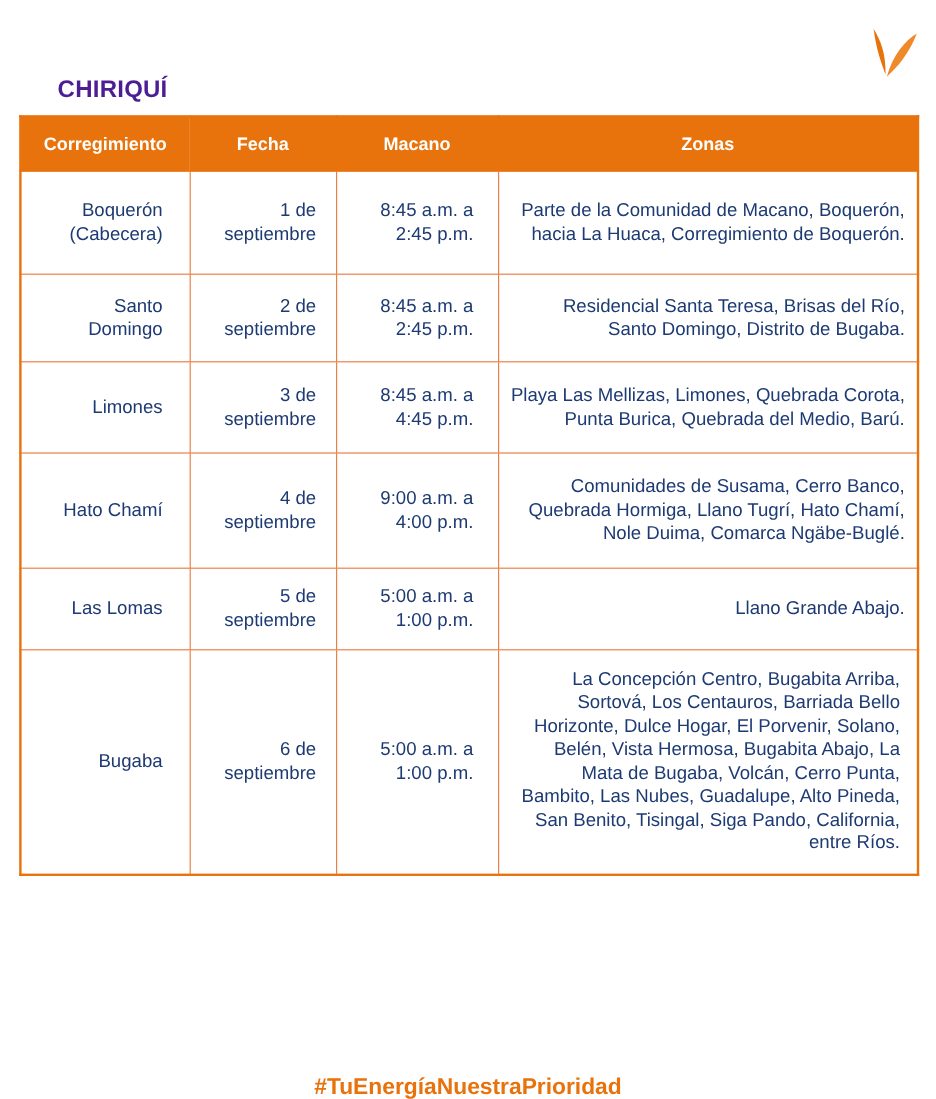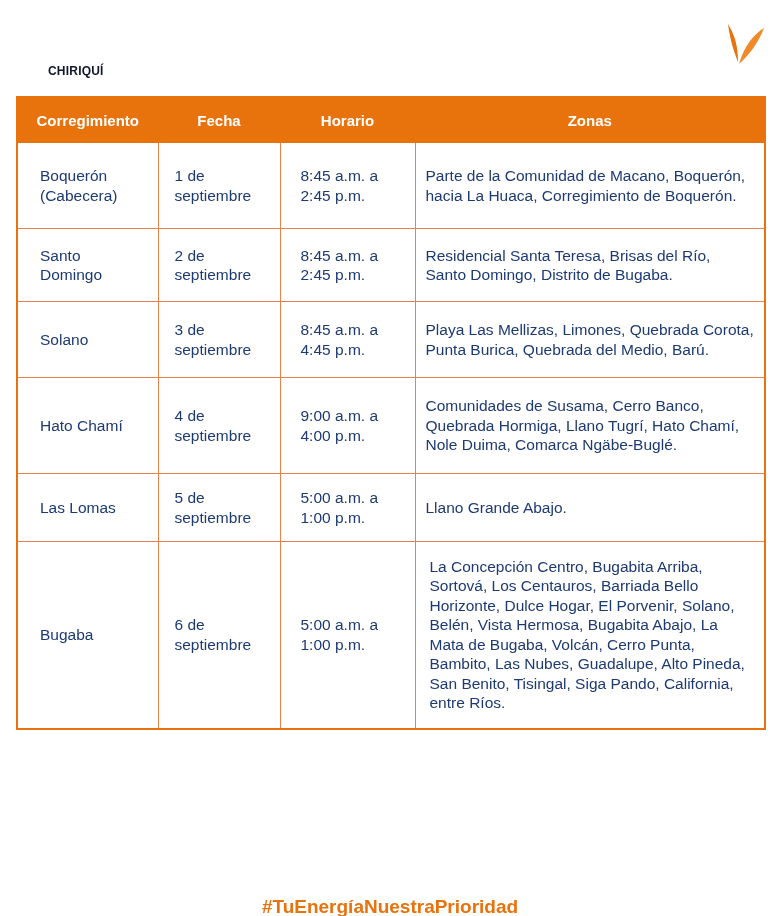--- a/index.html
+++ b/index.html
@@ -1,28 +1,28 @@
 <!DOCTYPE html>
 <html><head>
 <meta charset="utf-8">
 <style>
   html, body { margin: 0; padding: 0; background: #ffffff; }
   body { width: 780px; height: 916px; position: relative; overflow: hidden;
          font-family: "Liberation Sans", sans-serif; color: #1b3a6b; }
-  .region { position: absolute; left: 48px; top: 64px; font-weight: 700; font-size: 12px;
-            color: #0f172a; letter-spacing: 0.2px; }
+  .region { position: absolute; left: 48px; top: 64px; font-weight: 700; font-size: 20px;
+            color: #4c1d95; letter-spacing: 0.2px; }
   .logo { position: absolute; left: 560px; top: 22px; width: 210px; height: 60px; }
   .logo-text { position: absolute; left: 0; top: 6px; font-weight: 700; font-size: 44px;
                color: #16417f; letter-spacing: -0.5px; }
   .logo svg { position: absolute; left: 164px; top: 0; }
   table { position: absolute; left: 16px; top: 96px; width: 748px; border-collapse: collapse;
           table-layout: fixed; }
   th { background: #e8720c; color: #ffffff; font-weight: 700; font-size: 15px; height: 44px;
        border: 1px solid #e8720c; text-align: center; padding: 0; margin-top: 20px; }
-  td { border: 1.5px solid #e9824a; text-align: left; vertical-align: middle; font-size: 15.5px;
+  td { border: 1.5px solid #e9824a; text-align: right; vertical-align: middle; font-size: 15.5px;
        line-height: 19.5px; color: #1d3a73; padding: 0 10px; }
   table { border: 2px solid #e8720c; }
   .hashtag { position: absolute; left: 0; width: 780px; top: 896px; text-align: center;
              font-weight: 700; font-size: 19px; color: #e8720c; }
 </style>
 </head>
 <body>
 
 <div class="region">CHIRIQUÍ</div>
 
@@ -37,39 +37,39 @@
   <colgroup>
     <col style="width:141px">
       <col style="width:122px">
       <col style="width:135px">
       <col style="width:350px">
   </colgroup>
   <thead>
     <tr>
       <th>Corregimiento</th>
       <th>Fecha</th>
-      <th>Horario</th>
+      <th>Macano</th>
       <th>Zonas</th>
     </tr>
   </thead>
   <tbody>
     <tr style="height:86px">
       <td style="padding:0 22px">Boquerón (Cabecera)</td>
       <td style="padding:0 16px">1 de septiembre</td>
       <td style="padding:0 20px">8:45 a.m. a 2:45 p.m.</td>
       <td>Parte de la Comunidad de Macano, Boquerón, hacia La Huaca, Corregimiento de Boquerón.</td>
     </tr>
     <tr style="height:73px">
       <td style="padding:0 22px">Santo Domingo</td>
       <td style="padding:0 16px">2 de septiembre</td>
       <td style="padding:0 20px">8:45 a.m. a 2:45 p.m.</td>
       <td>Residencial Santa Teresa, Brisas del Río, Santo Domingo, Distrito de Bugaba.</td>
     </tr>
     <tr style="height:76px">
-      <td style="padding:0 22px">Solano</td>
+      <td style="padding:0 22px">Limones</td>
       <td style="padding:0 16px">3 de septiembre</td>
       <td style="padding:0 20px">8:45 a.m. a 4:45 p.m.</td>
       <td>Playa Las Mellizas, Limones, Quebrada Corota, Punta Burica, Quebrada del Medio, Barú.</td>
     </tr>
     <tr style="height:96px">
       <td style="padding:16px 22px">Hato Chamí</td>
       <td style="padding:0 16px">4 de septiembre</td>
       <td style="padding:0 20px">9:00 a.m. a 4:00 p.m.</td>
       <td>Comunidades de Susama, Cerro Banco, Quebrada Hormiga, Llano Tugrí, Hato Chamí, Nole Duima, Comarca Ngäbe-Buglé.</td>
     </tr>

